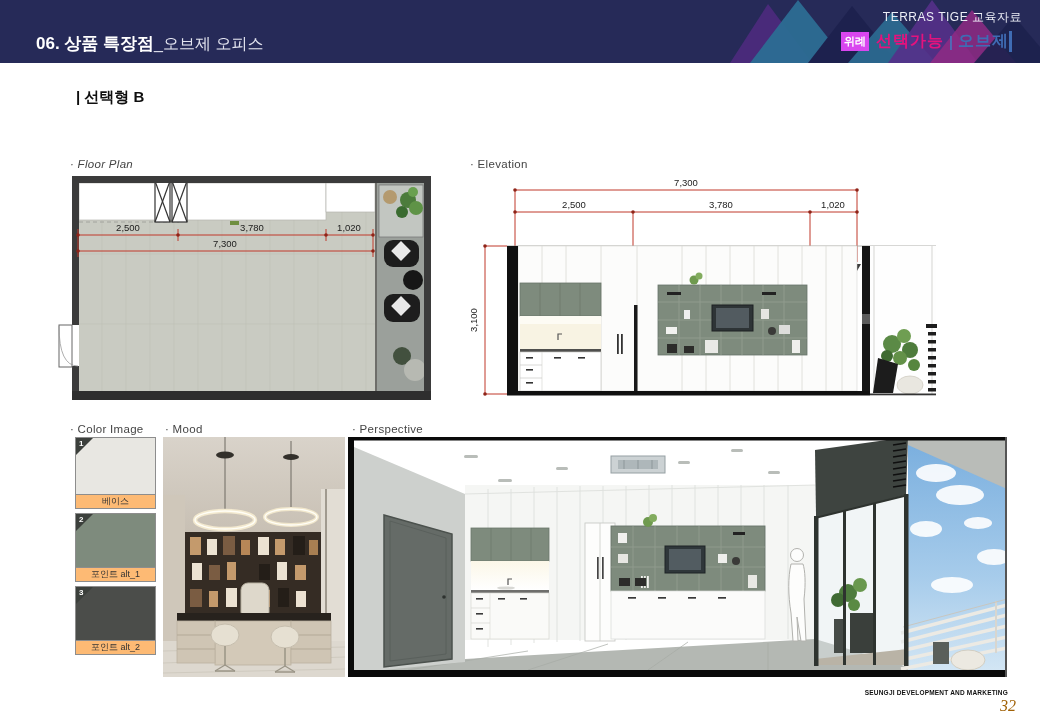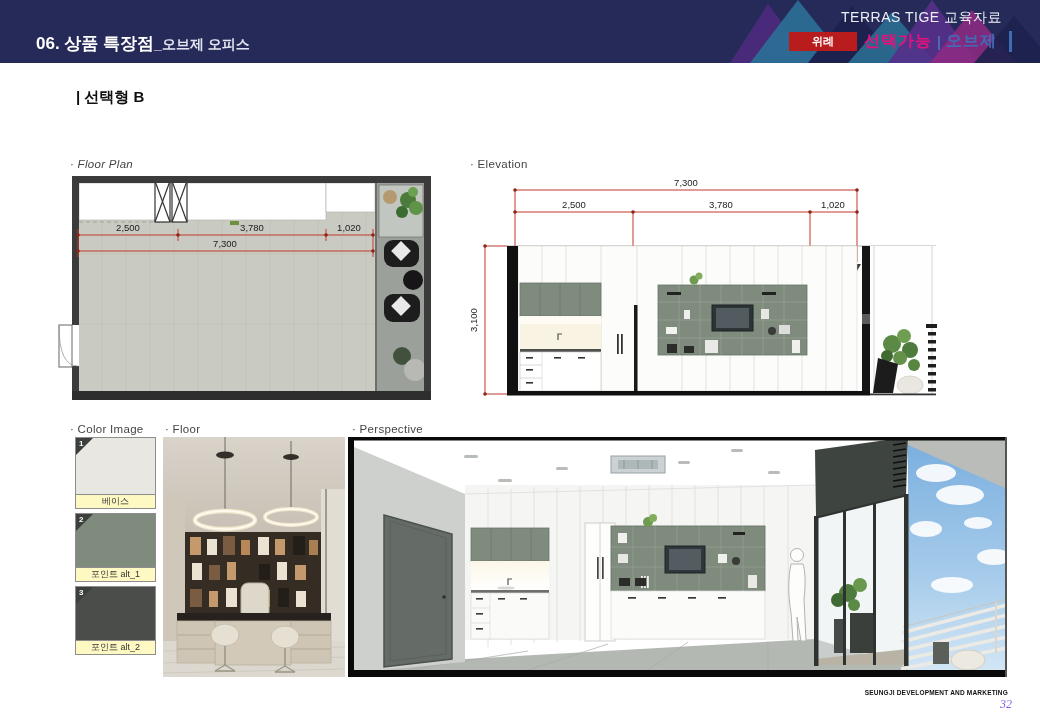--- a/index.html
+++ b/index.html
@@ -4,42 +4,42 @@
 <style>
   * { box-sizing: border-box; }
   html,body { margin:0; padding:0; background:#ffffff; }
   .slide {
     position:relative; width:1040px; height:720px; background:#ffffff;
     font-family:"Liberation Sans", sans-serif; overflow:hidden;
   }
   
   .header { position:absolute; top:0; left:0; width:1040px; height:63px; background:#262a58; }
   .header-title { position:absolute; left:36px; top:32px; color:#ffffff; font-size:17px; font-weight:bold; white-space:nowrap; }
-  .header-title .sub { font-size:14px; font-weight:bold; color:#e3e4ef; }
+  .header-title .sub { font-size:16px; font-weight:normal; color:#e3e4ef; }
   .header-art { position:absolute; right:0; top:0; width:310px; height:63px; }
-  .brand-top { position:absolute; right:38px; top:9px; color:#eceef6; font-size:14px; letter-spacing:0.5px; white-space:nowrap; }
+  .brand-top { position:absolute; right:18px; top:9px; color:#eceef6; font-size:12px; letter-spacing:0.5px; white-space:nowrap; }
   .brand-row { position:absolute; right:28px; top:31px; display:flex; align-items:center; white-space:nowrap; }
-  .brand-prefix { background:#b91c1c; color:#ffffff; font-size:11px; font-weight:bold; padding:2px 23px; margin-right:7px; }
+  .brand-prefix { background:#d946ef; color:#ffffff; font-size:11px; font-weight:bold; padding:2px 3px; margin-right:7px; }
   .brand-name { color:#e5127d; font-size:16px; font-weight:bold; letter-spacing:1px; }
   .brand-sep { color:#4d6fb9; font-size:14px; font-weight:bold; margin:0 5px; }
-  .brand-suffix { color:#3f6cb4; font-size:16px; font-weight:bold; letter-spacing:1px; border-right:3px solid #3f6cb4; padding-right:12px; }
+  .brand-suffix { color:#3f6cb4; font-size:16px; font-weight:bold; letter-spacing:1px; border-right:3px solid #3f6cb4; padding-right:0; }
   
   .sec-title { position:absolute; left:76px; top:88px; font-size:15px; font-weight:bold; color:#0e0e0e; }
   .sec-desc  { position:absolute; left:64px; top:109px; font-size:16px; font-weight:bold; color:#0e0e0e; white-space:nowrap; }
   
   .part-label { position:absolute; font-size:11.5px; color:#454545; letter-spacing:0.3px; }
   
   .swatch { position:absolute; left:75px; width:81px; border:1px solid #8d8d8d; background:#fff; }
   .swatch-color { width:100%; }
-  .swatch-label { height:14px; line-height:13px; text-align:center; font-size:9px; color:#333; background:#fef9c3; border-top:1px solid #8d8d8d; }
+  .swatch-label { height:14px; line-height:13px; text-align:center; font-size:9px; color:#333; background:#fdba74; border-top:1px solid #8d8d8d; }
   .swatch-badge { position:absolute; top:0; left:0; width:0; height:0; border-top:17px solid #3c403c; border-right:17px solid transparent; }
   .swatch-num { position:absolute; top:1px; left:3px; color:#fff; font-size:8px; font-weight:bold; }
   
   .footer-co { position:absolute; left:860px; top:689px; width:148px; text-align:right; font-size:6.5px; font-weight:bold; color:#101010; letter-spacing:0.2px; }
-  .footer-page { position:absolute; left:1000px; top:697px; font-family:"Liberation Serif", serif; font-style:italic; font-size:12px; color:#8b5cf6; }
+  .footer-page { position:absolute; left:1000px; top:697px; font-family:"Liberation Serif", serif; font-style:italic; font-size:16px; color:#a16207; }
   svg text { font-family:"Liberation Sans", sans-serif; }
   .dim { font-size:9.5px; fill:#1b1b1b; }
 </style>
 </head>
 <body>
 
 <div class="slide">
 
   <div class="header">
     <svg class="header-art" viewBox="0 0 310 63">
@@ -300,21 +300,21 @@
     <div class="swatch-num">2</div>
     <div class="swatch-label">포인트 alt_1</div>
   </div>
   <div class="swatch" style="top:586px;">
     <div class="swatch-color" style="height: 53px; background-color: rgb(75, 77, 74);"></div>
     <div class="swatch-badge"></div>
     <div class="swatch-num">3</div>
     <div class="swatch-label">포인트 alt_2</div>
   </div>
 
-  <div class="part-label" style="left:165px; top:423px;">· Floor</div>
+  <div class="part-label" style="left:165px; top:423px;">· Mood</div>
   <svg style="position:absolute; left:163px; top:437px;" width="182" height="240" viewBox="0 0 182 240">
     <defs>
       <linearGradient id="ceilG" x1="0" y1="0" x2="0" y2="1">
         <stop offset="0" stop-color="#d9d3ca"></stop>
           <stop offset="1" stop-color="#c8c0b4"></stop>
       </linearGradient>
     </defs>
     <rect x="0" y="0" width="182" height="240" fill="#d4cec5"></rect>
     <rect x="0" y="0" width="182" height="95" fill="url(#ceilG)"></rect>
     <rect x="0" y="204" width="182" height="36" fill="#ddd8cf"></rect>

